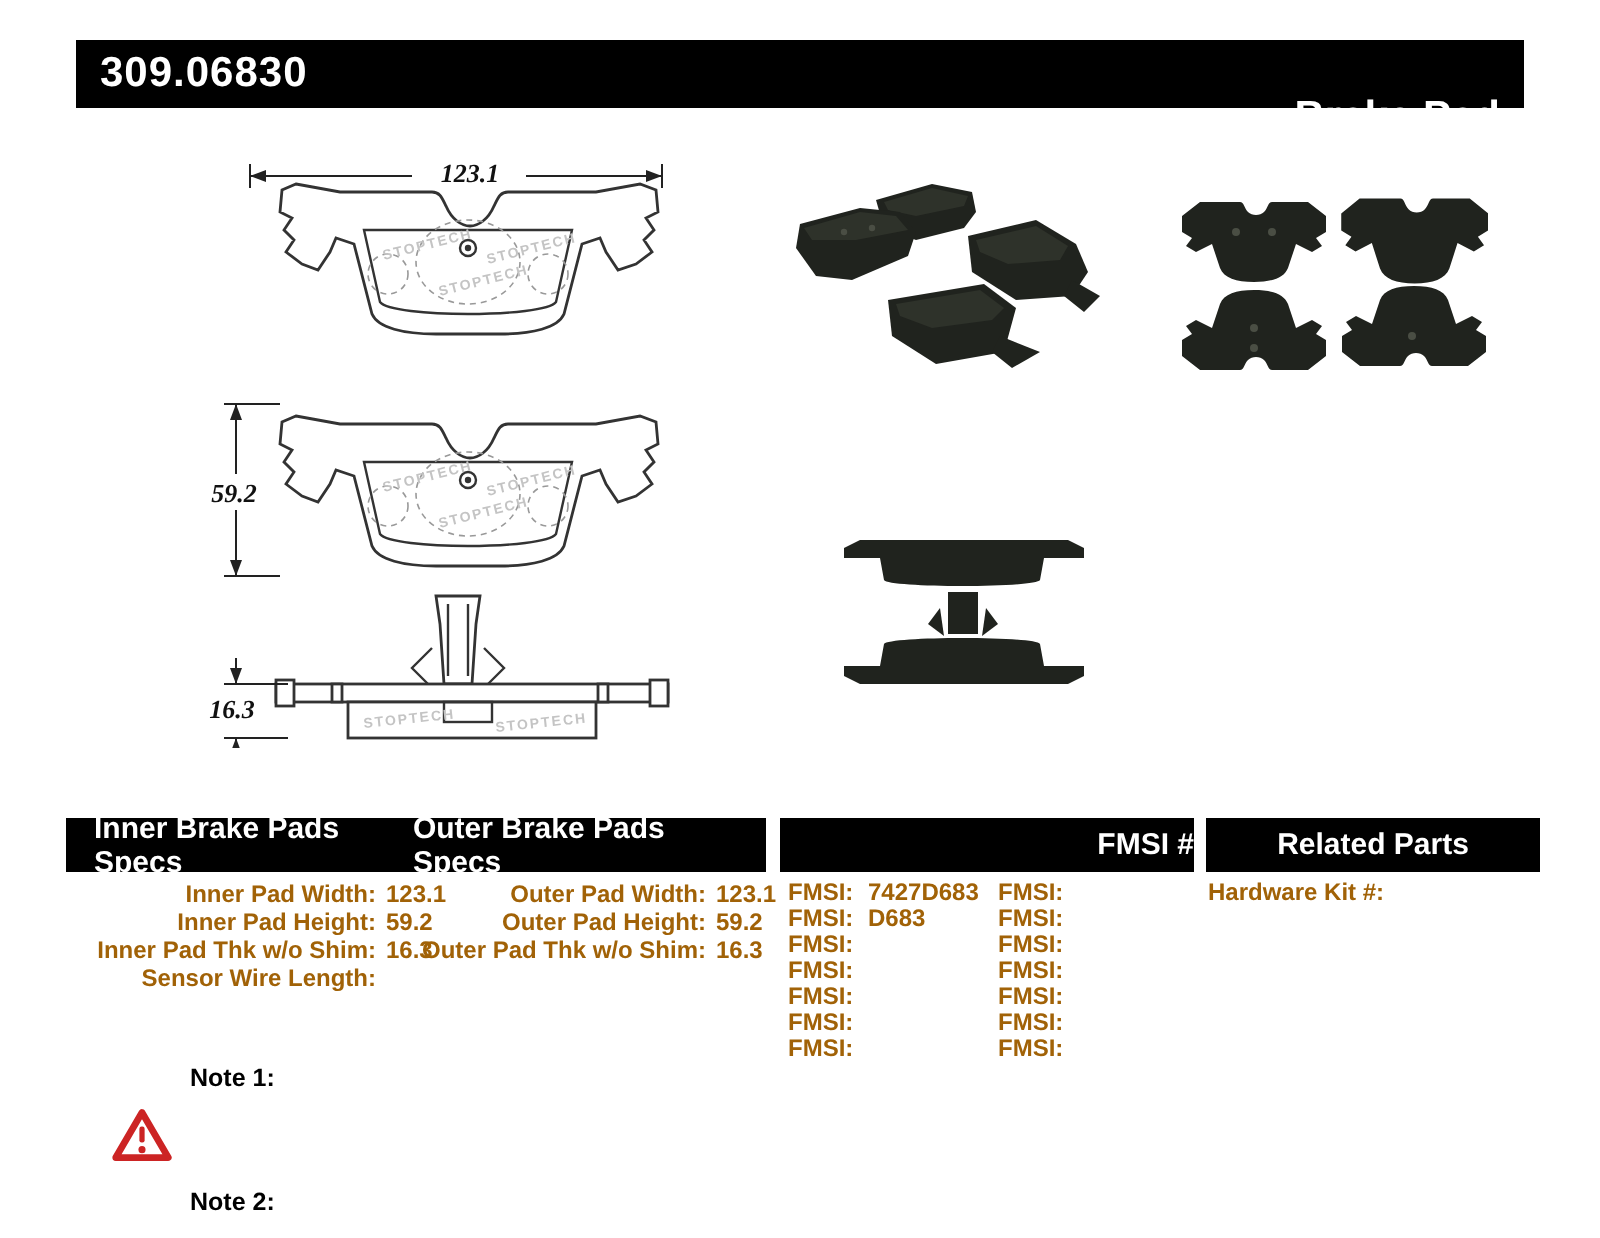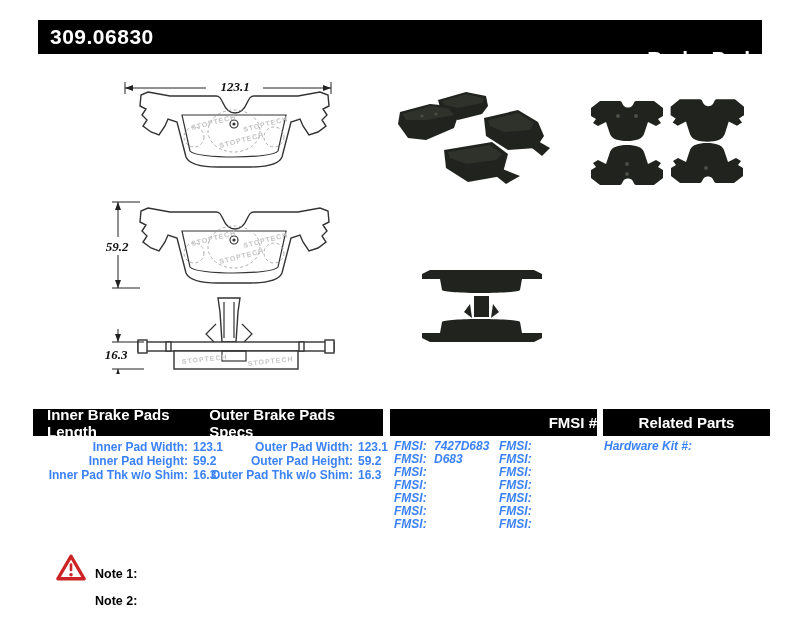--- a/index.html
+++ b/index.html
@@ -29,38 +29,38 @@
 
   
   .sec-bar { position:absolute; top:409px; height:27px; background:#000; color:#fff;
     display:flex; align-items:center; justify-content:center;
     font-size:15px; font-weight:bold; }
   .sec-bar.specs { left:33px; width:350px; justify-content:space-between; padding:0 14px; }
   .sec-bar.fmsi { left:390px; width:207px;justify-content:flex-end; }
   .sec-bar.related { left:603px; width:167px;align-items:center; }
 
   
-  .col { position:absolute; top:440px; font-size:12px; font-weight:bold; color:#3b82f6; }
+  .col { position:absolute; top:440px; font-size:12px; font-weight:bold; color:#a16207; }
   .srow { display:flex; height:14px; line-height:14px; white-space:nowrap; }
   .inner-col { left:33px; }
   .inner-col .slabel { width:155px; text-align:right; }
   .outer-col { left:198px; }
   .outer-col .slabel { width:155px; text-align:right; }
   .sval { margin-left:5px; }
   .fmsi-col1 { left:394px; }
   .fmsi-col2 { left:499px; }
-  .frow { display:flex; height:13px; line-height:13px; white-space:nowrap;font-style:italic; }
+  .frow { display:flex; height:13px; line-height:13px; white-space:nowrap; }
   .flabel { min-width:34px; }
   .fval { margin-left:6px; }
   .related-col { left:604px; }
 
   
   .warning-svg { position:absolute; left:56px; top:553px; width:30px; height:29px; }
   .note { position:absolute; left:95px; font-size:12.5px; font-weight:bold; color:#000; }
-  #note1 { top:567px; }
+  #note1 { top:532px; }
   #note2 { top:594px; }
 
   svg .thin { stroke:#333; stroke-width:1.2; fill:none; }
   svg .plate { stroke:#333; stroke-width:1.4; fill:#fff; }
   svg .dashed { stroke:#999; stroke-width:0.8; fill:none; stroke-dasharray:3 2.5; }
   svg .dim { stroke:#222; stroke-width:1; fill:none; }
   svg .wm { font-family:"Liberation Sans", sans-serif; font-size:7px; font-weight:bold;
     fill:#c4c4c4; letter-spacing:1px; }
   svg .dark { fill:#20231e; }
   svg .dark2 { fill:#2e322a; }
@@ -180,21 +180,21 @@
     <use href="#edgePad" class="dark"></use>
     <g class="dark">
       <rect x="54" y="30" width="15" height="21"></rect>
       <path d="M50,38 L44,46 L52,52 Z"></path>
       <path d="M73,38 L79,46 L71,52 Z"></path>
     </g>
     <use href="#edgePad" class="dark" transform="translate(0,80) scale(1,-1)"></use>
   </svg>
 
   <div class="sec-bar specs">
-    <span>Inner Brake Pads Length</span>
+    <span>Inner Brake Pads Specs</span>
     <span>Outer Brake Pads Specs</span>
   </div>
   <div class="sec-bar fmsi">
     <span>FMSI #</span>
   </div>
   <div class="sec-bar related">
     <span>Related Parts</span>
   </div>
 
   <div class="col inner-col">
@@ -202,20 +202,24 @@
         <span class="slabel">Inner Pad Width:</span>
         <span class="sval">123.1</span>
       </div>
     <div class="srow">
         <span class="slabel">Inner Pad Height:</span>
         <span class="sval">59.2</span>
       </div>
     <div class="srow">
         <span class="slabel">Inner Pad Thk w/o Shim:</span>
         <span class="sval">16.3</span>
+      </div>
+    <div class="srow">
+        <span class="slabel">Sensor Wire Length:</span>
+        <span class="sval"></span>
       </div>
   </div>
 
   <div class="col outer-col">
     <div class="srow">
         <span class="slabel">Outer Pad Width:</span>
         <span class="sval">123.1</span>
       </div>
     <div class="srow">
         <span class="slabel">Outer Pad Height:</span>

